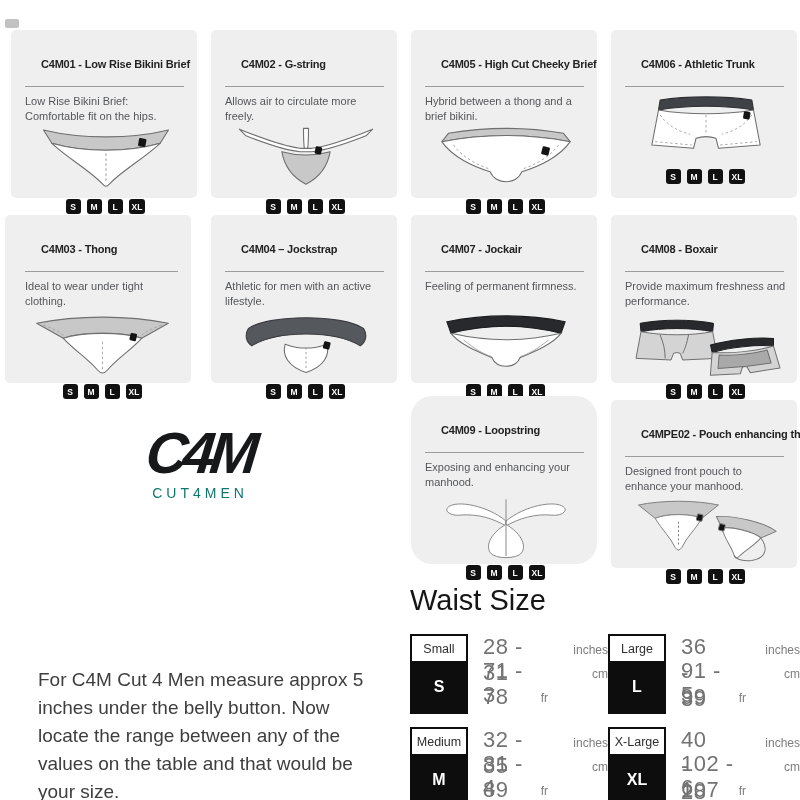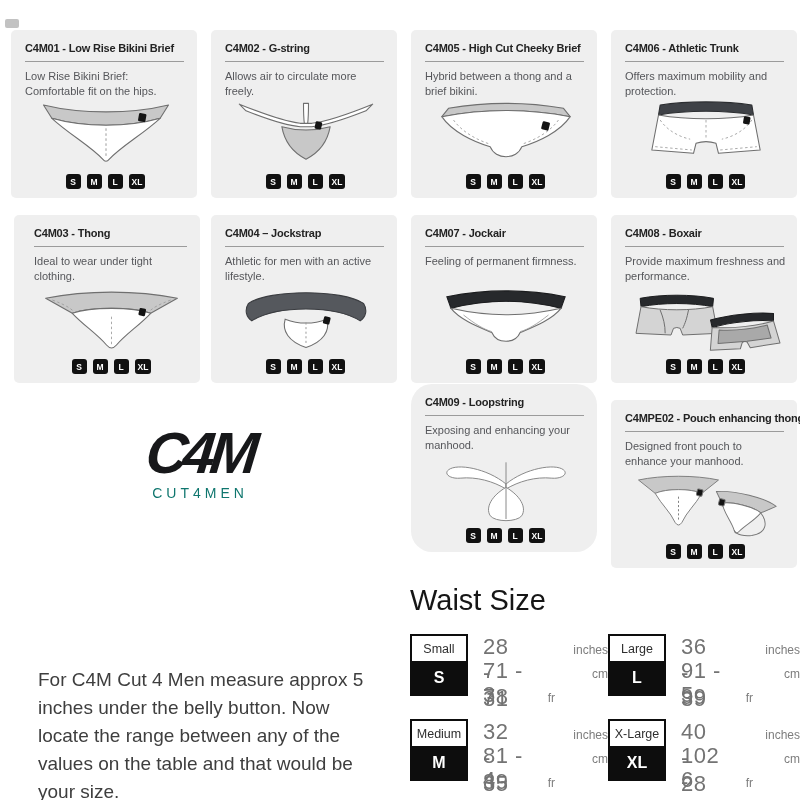--- a/index.html
+++ b/index.html
@@ -3,21 +3,21 @@
 <meta charset="utf-8">
 <style>
   html,body{margin:0;padding:0;background:#fff;}
   body{width:800px;height:800px;overflow:hidden;font-family:"Liberation Sans",sans-serif;}
   .page{position:relative;width:800px;height:800px;background:#fff;}
 
   .corner-tag{position:absolute;left:5px;top:19px;width:14px;height:9px;background:#c2c2c2;border-radius:2px;}
 
   .card{position:absolute;width:186px;height:168px;background:#efefef;border-radius:5px;
         padding:12px 11px 8px 14px;box-sizing:border-box;}
-  .card h3{margin:0;font-size:11px;font-weight:bold;letter-spacing:-0.2px;color:#232323;white-space:nowrap;}
+  .card h3{margin:16px;font-size:11px;font-weight:bold;letter-spacing:-0.2px;color:#232323;white-space:nowrap;}
   .rule{height:1px;background:#9b9b9b;margin:7px 2px 7px 0;}
   .desc{margin:0;font-size:11px;line-height:1.32;color:#55565a;min-height:29px;}
   .art{height:72px;display:flex;align-items:center;justify-content:center;margin-top:1px;}
   .art svg{width:158px;height:70px;}
   .sizes{display:flex;justify-content:center;gap:6px;margin-top:3px;}
   .badge{min-width:15px;height:15px;padding:0 3px;box-sizing:border-box;background:#111;color:#fff;
          border-radius:3px;font-weight:bold;font-size:8.5px;display:flex;align-items:center;justify-content:center;}
 
   .brand{position:absolute;left:40px;top:424px;width:320px;text-align:center;}
   .logo-text{font-size:58px;line-height:1;font-weight:800;font-style:italic;letter-spacing:-5px;
@@ -25,29 +25,29 @@
   .logo-sub{font-size:14px;letter-spacing:4px;color:#0f766e;margin-top:3px;}
 
   .instr{position:absolute;left:38px;width:334px;font-size:19px;line-height:28px;color:#3e3e3e;margin:0;}
   .p1{top:522px;}
   .p2{top:666px;}
 
   .waist-title{position:absolute;left:410px;top:584px;margin:0;font-size:29px;font-weight:400;color:#161616;}
   .entries{position:absolute;left:410px;top:634px;width:390px;display:grid;
            grid-template-columns:198px 192px;row-gap:13px;}
   .entry{display:flex;gap:15px;}
-  .sizebox{width:58px;flex:0 0 58px;height:62px;border:2px solid #0d0d0d;box-sizing:border-box;display:flex;flex-direction:column;}
+  .sizebox{width:58px;flex:0 0 58px;height:80px;border:2px solid #0d0d0d;box-sizing:border-box;display:flex;flex-direction:column;}
   .sizebox-label{flex:0 0 25px;background:#fff;display:flex;align-items:center;justify-content:center;
                  font-size:12.5px;color:#2e2e2e;}
   .sizebox-letter{flex:1;background:#0d0d0d;color:#fff;display:flex;align-items:center;justify-content:center;
                   font-size:16px;font-weight:bold;}
   .meas{padding-top:0px;}
   .meas .line{height:24px;display:flex;align-items:baseline;}
   .num{font-size:22px;color:#737373;letter-spacing:0.5px;}
-  .unit{font-size:12px;color:#7d7d7d;margin-left:12px;padding-left:40px;}
+  .unit{font-size:12px;color:#7d7d7d;margin-left:5px;padding-left:40px;}
 </style>
 </head>
 <body>
 
 <div class="page">
   <div class="corner-tag"></div>
 
   <div id="cards">
       <article class="card" style="left: 11px; top: 30px;">
         <h3>C4M01 - Low Rise Bikini Brief</h3>
@@ -108,21 +108,20 @@
         <div class="sizes">
           <span class="badge">S</span>
           <span class="badge">M</span>
           <span class="badge">L</span>
           <span class="badge">XL</span>
         </div>
       </article>
       <article class="card" style="left: 611px; top: 30px;">
         <h3>C4M06 - Athletic Trunk</h3>
         <div class="rule"></div>
-        <p class="desc">Offers maximum mobility and protection.</p>
         <div class="art">
           <svg viewBox="0 0 170 84">
             <g stroke="#6f6f6f" stroke-width="1.3" stroke-linejoin="round">
               <path d="M30 6 C62 1 108 1 140 6 L142 18 C108 12 62 12 28 18 Z" fill="#3f4247" stroke="#2c2e31"></path>
               <path d="M28 18 C62 24 108 24 142 18 L150 60 L100 64 L97 52 Q85 48 73 52 L70 64 L20 60 Z" fill="#fff"></path>
             </g>
             <g stroke="#9a9a9a" stroke-width="1" stroke-dasharray="3 3" fill="none">
               <path d="M85 24 V48"></path>
               <path d="M30 24 C38 36 52 44 66 47 M140 24 C132 36 118 44 104 47"></path>
               <path d="M24 56 L68 60 M102 60 L146 56"></path>
@@ -130,21 +129,21 @@
             <rect x="130" y="20" width="8" height="9" rx="1.5" fill="#141414" transform="rotate(10 134 24)"></rect>
           </svg>
         </div>
         <div class="sizes">
           <span class="badge">S</span>
           <span class="badge">M</span>
           <span class="badge">L</span>
           <span class="badge">XL</span>
         </div>
       </article>
-      <article class="card" style="left: 14px; top: 215px; padding-left: 20px;">
+      <article class="card" style="left: 5px; top: 215px; padding-left: 20px;">
         <h3>C4M03 - Thong</h3>
         <div class="rule"></div>
         <p class="desc">Ideal to wear under tight clothing.</p>
         <div class="art">
           <svg viewBox="0 0 170 84">
             <g stroke="#6f6f6f" stroke-width="1.3" stroke-linejoin="round">
               <path d="M6 16 C55 6 115 6 164 16 L132 34 C110 26 60 26 38 34 Z" fill="#c8c8c8"></path>
               <path d="M38 34 C60 26 110 26 132 34 C119 48 102 59 91 72 Q85 79 79 72 C68 59 51 48 38 34 Z" fill="#fff"></path>
             </g>
             <path d="M85 38 V74 M14 18 C30 24 36 28 40 32 M156 18 C140 24 134 28 130 32" stroke="#9a9a9a" stroke-width="1" stroke-dasharray="3 3" fill="none"></path>
@@ -213,21 +212,21 @@
             </g>
           </svg>
         </div>
         <div class="sizes">
           <span class="badge">S</span>
           <span class="badge">M</span>
           <span class="badge">L</span>
           <span class="badge">XL</span>
         </div>
       </article>
-      <article class="card" style="left: 411px; top: 384px; border-radius: 21px;">
+      <article class="card" style="left: 411px; top: 396px; border-radius: 21px;">
         <h3>C4M09 - Loopstring</h3>
         <div class="rule"></div>
         <p class="desc">Exposing and enhancing your manhood.</p>
         <div class="art">
           <svg viewBox="0 0 170 84">
             <g stroke="#8a8a8a" stroke-width="1.2" fill="#fff" stroke-linejoin="round">
               <path d="M85 36 C62 17 26 11 16 19 C10 24 18 30 30 29 C50 27 70 33 85 42 Z"></path>
               <path d="M85 36 C108 17 144 11 154 19 C160 24 152 30 140 29 C120 27 100 33 85 42 Z"></path>
               <path d="M85 40 C68 50 60 64 66 74 C72 82 98 82 104 74 C110 64 102 50 85 40 Z"></path>
               <path d="M85 10 V78" fill="none"></path>

